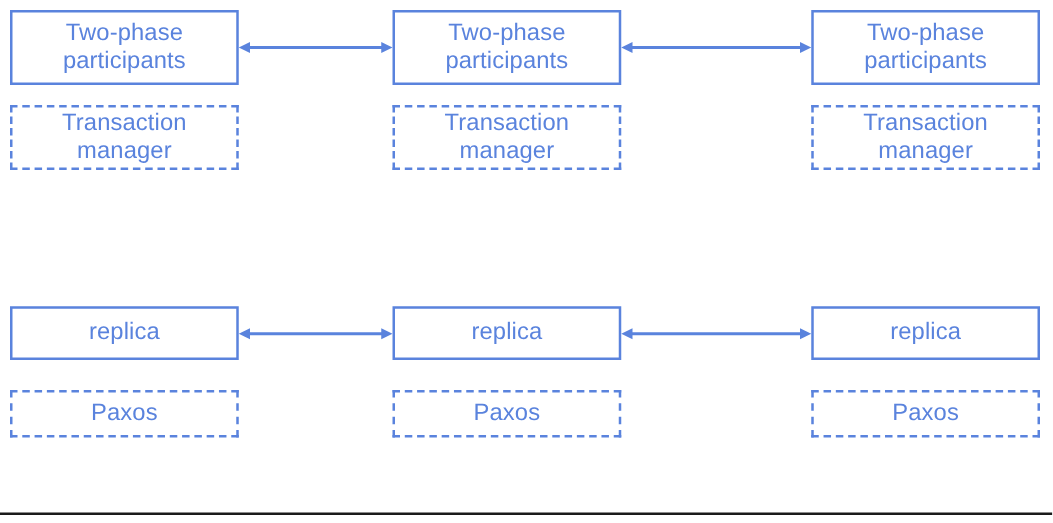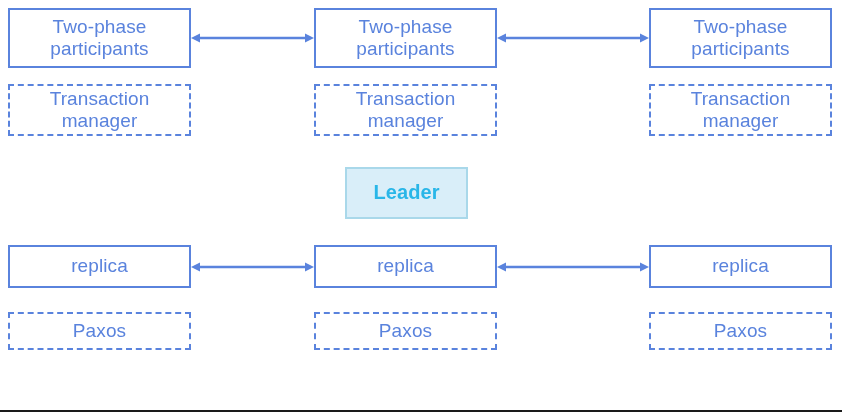--- a/index.html
+++ b/index.html
@@ -127,23 +127,20 @@
   </div>
 
   <div class="node dashed" style="left:314px; top:84px; width:183px; height:52px;">
     <span class="label">Transaction manager</span>
   </div>
 
   <div class="node dashed" style="left:649px; top:84px; width:183px; height:52px;">
     <span class="label">Transaction manager</span>
   </div>
 
-  <div class="node leader" style="left:345px; top:167px; width:123px; height:52px;">
-    <span class="label">Leader</span>
-  </div>
 
   <div class="node solid" style="left:8px;  top:245px; width:183px; height:43px;">
     <span class="label">replica</span>
   </div>
 
   <div class="node solid" style="left:314px; top:245px; width:183px; height:43px;">
     <span class="label">replica</span>
   </div>
 
   <div class="node solid" style="left:649px; top:245px; width:183px; height:43px;">

